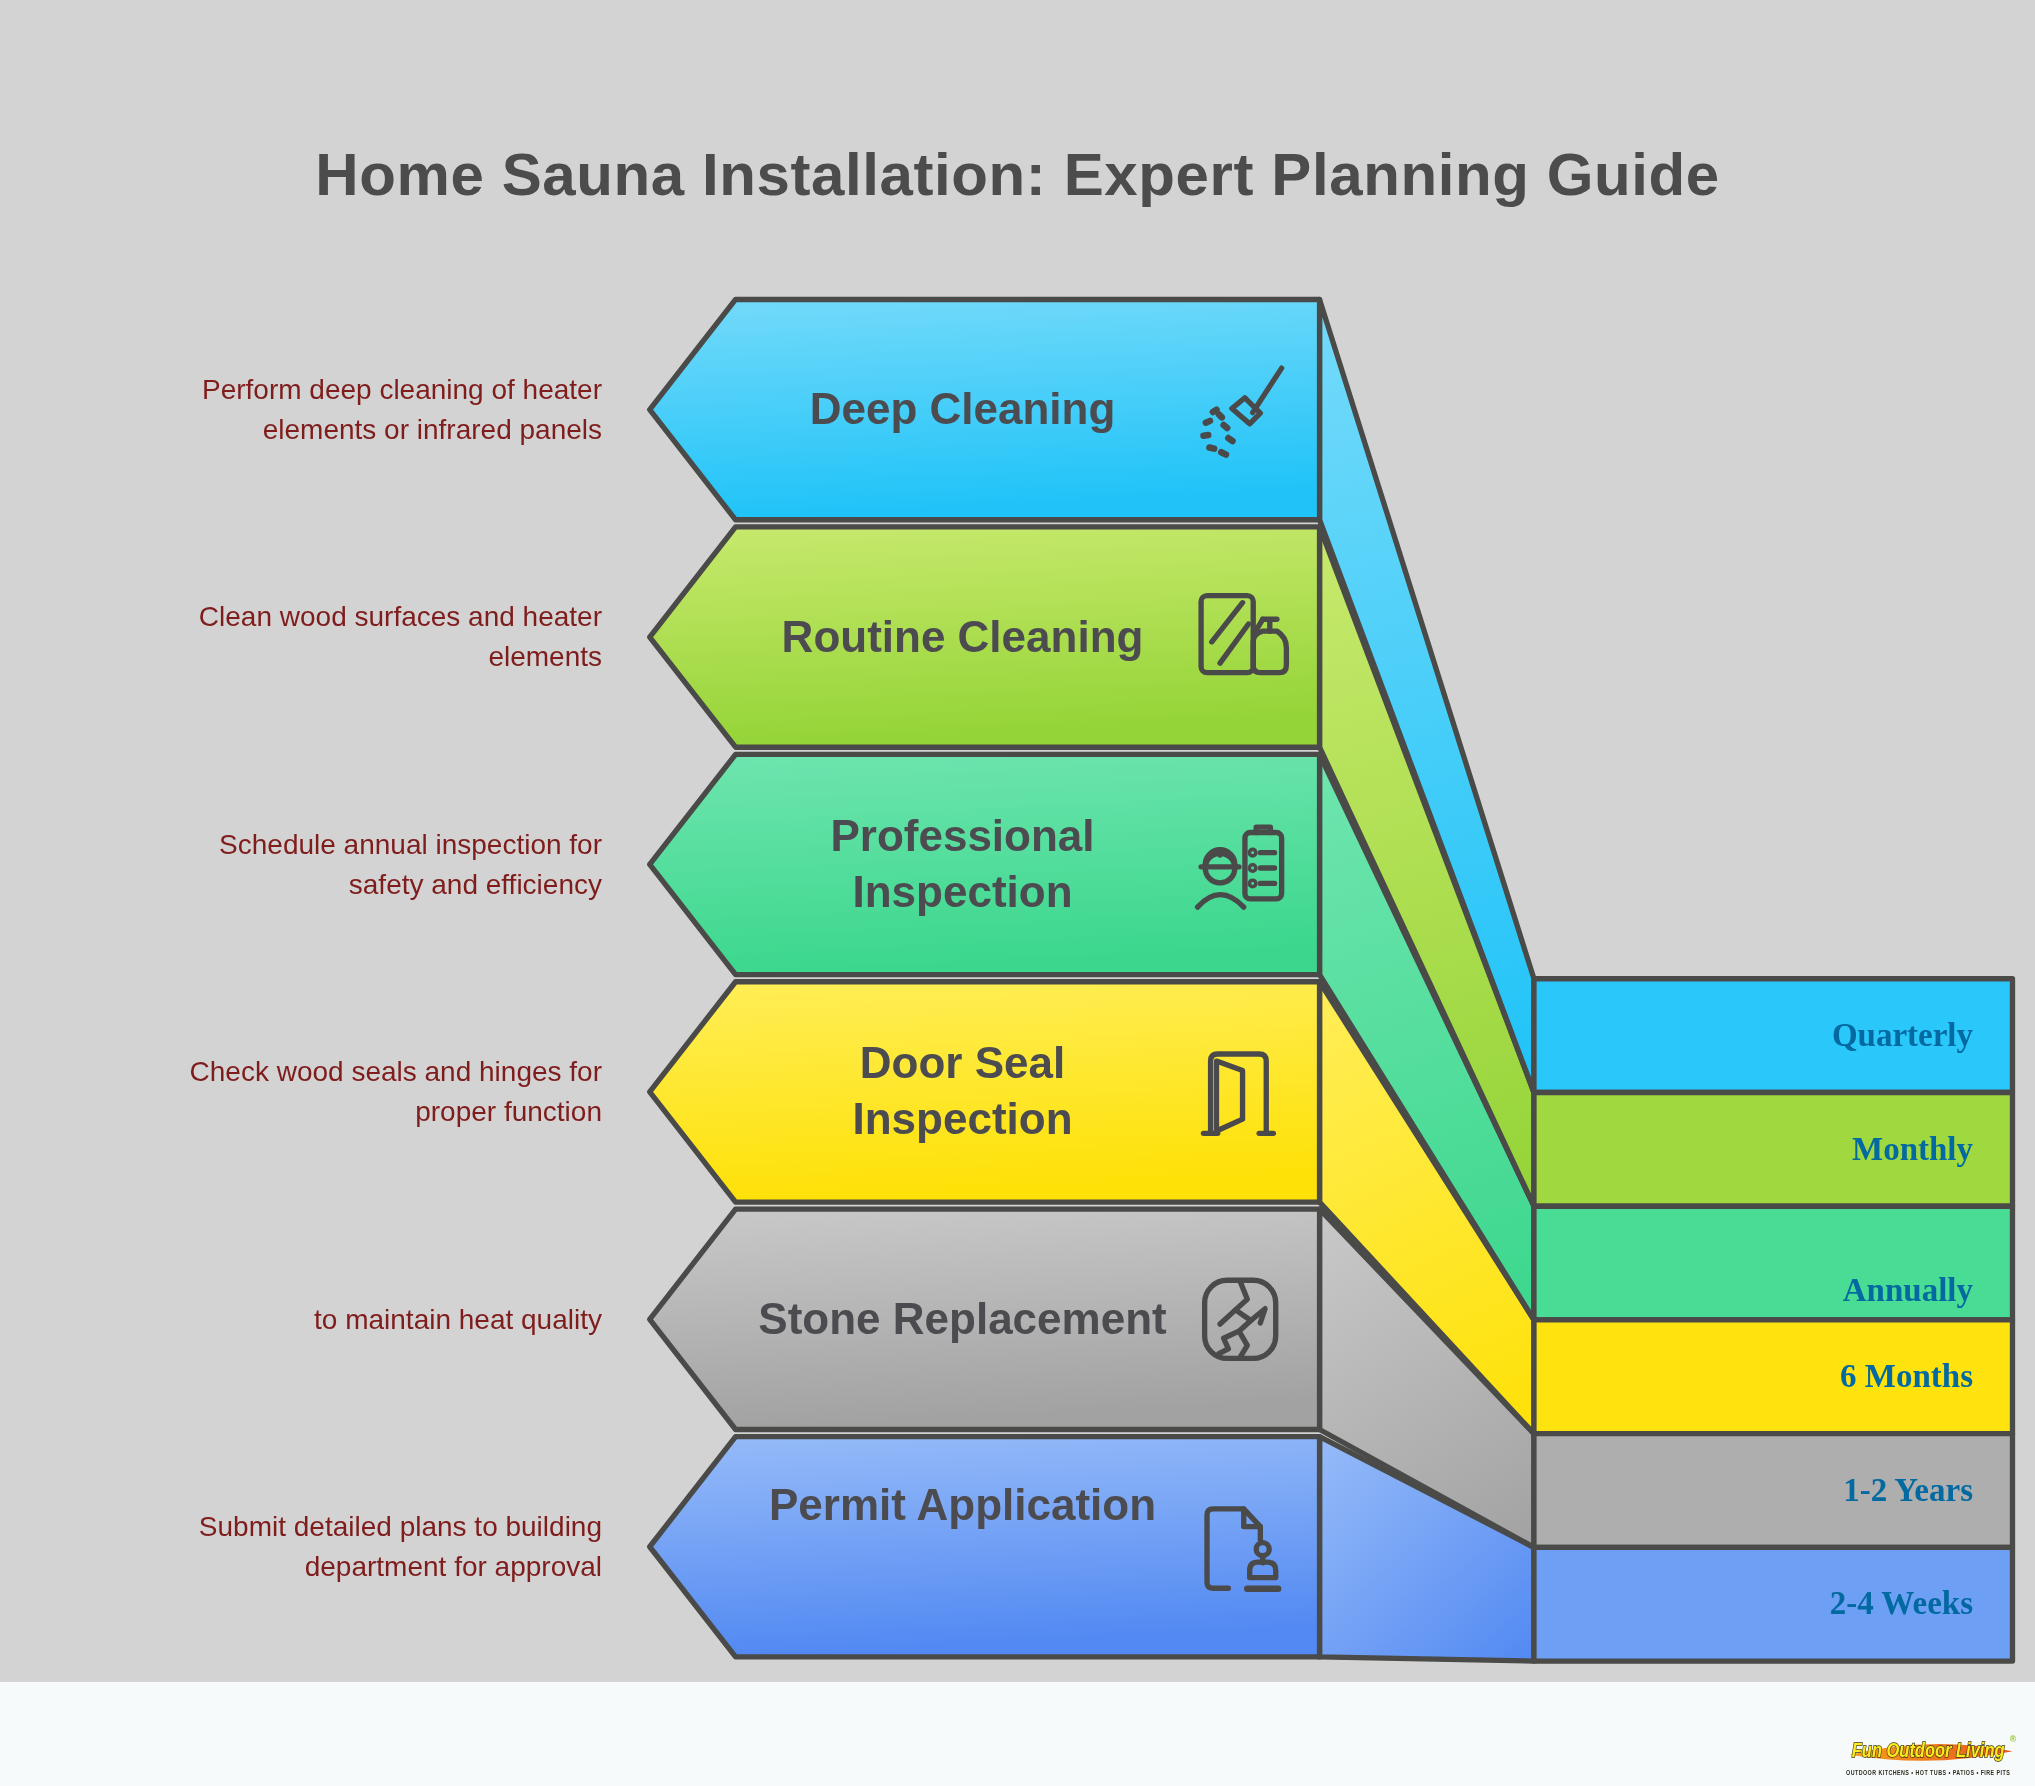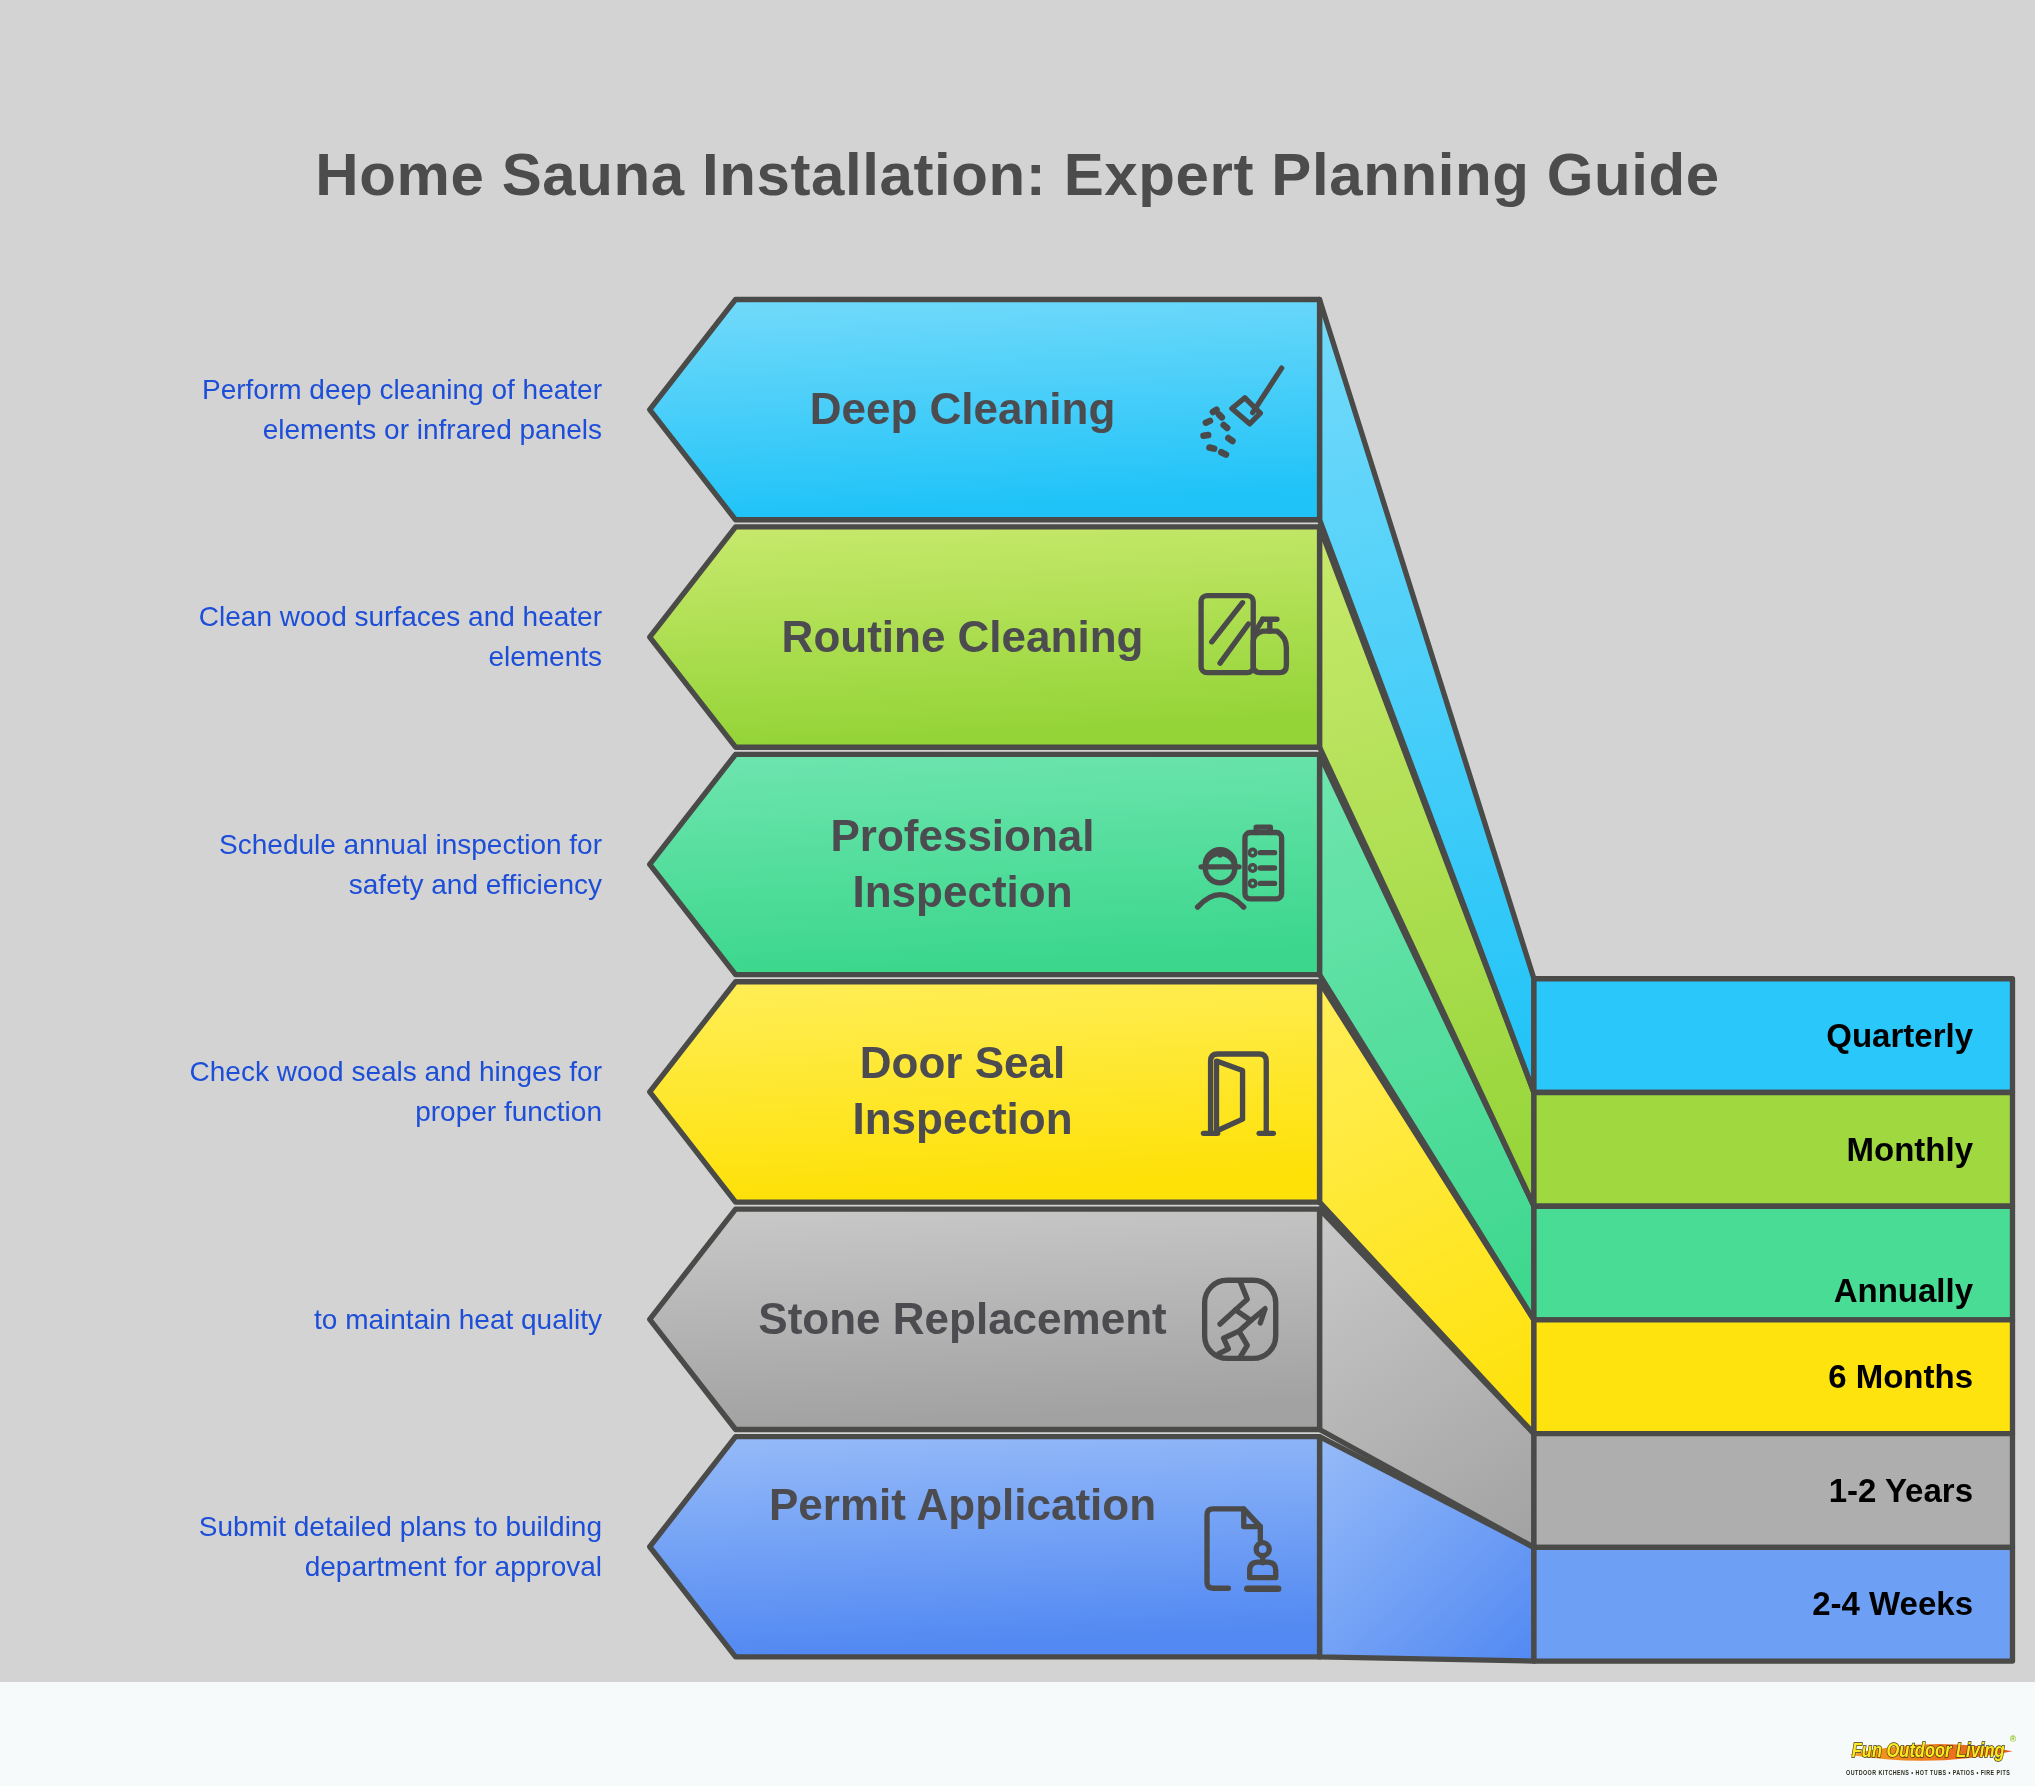--- a/index.html
+++ b/index.html
@@ -24,26 +24,26 @@
     font-size:60px;font-weight:bold;color:#4c4c4c;letter-spacing:0.6px;
   }
   .step-label{
     position:absolute;left:752px;width:421px;
     display:flex;flex-direction:column;align-items:center;justify-content:center;
     font-size:44px;line-height:56px;font-weight:bold;color:#4c4c50;text-align:center;
   }
   .step-desc{
     position:absolute;left:36px;width:566px;
     display:flex;flex-direction:column;align-items:flex-end;justify-content:center;
-    font-size:28px;line-height:40px;color:#1d4ed8;text-align:right;
+    font-size:28px;line-height:40px;color:#7f1d1d;text-align:right;
   }
   .freq-label{
     position:absolute;left:1558px;width:415px;height:53px;
     display:flex;align-items:center;justify-content:flex-end;
-    font-size:33px;font-weight:bold;color:#000000;
+    font-size:33px;font-weight:bold;color:#0369a1;font-family:Liberation Serif, serif;
   }
   .logo{position:absolute;left:1839px;top:1725px;width:184px;height:57px;}
 </style>
 </head>
 <body>
 
 <div class="canvas">
 
   <div class="footer-strip"></div>
 

